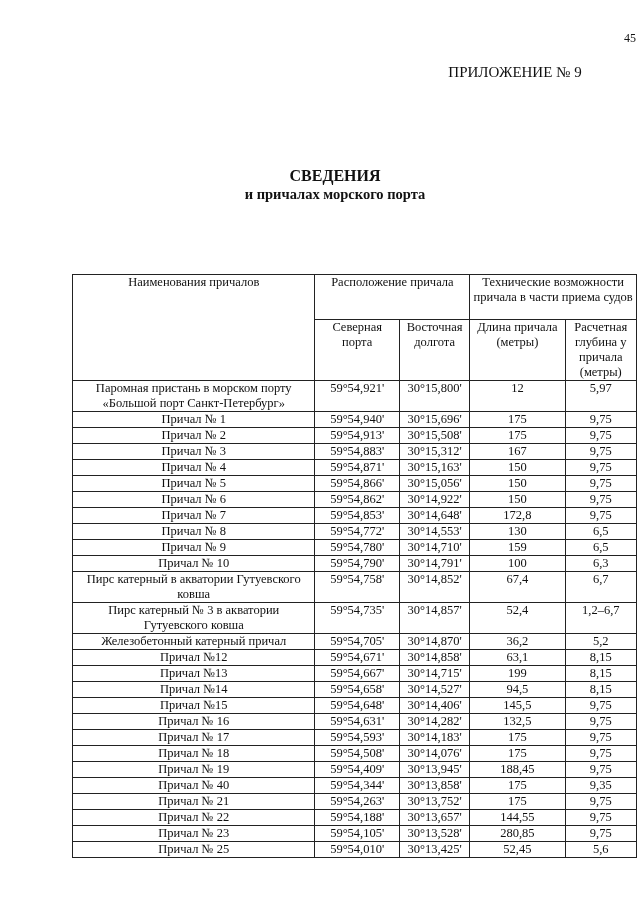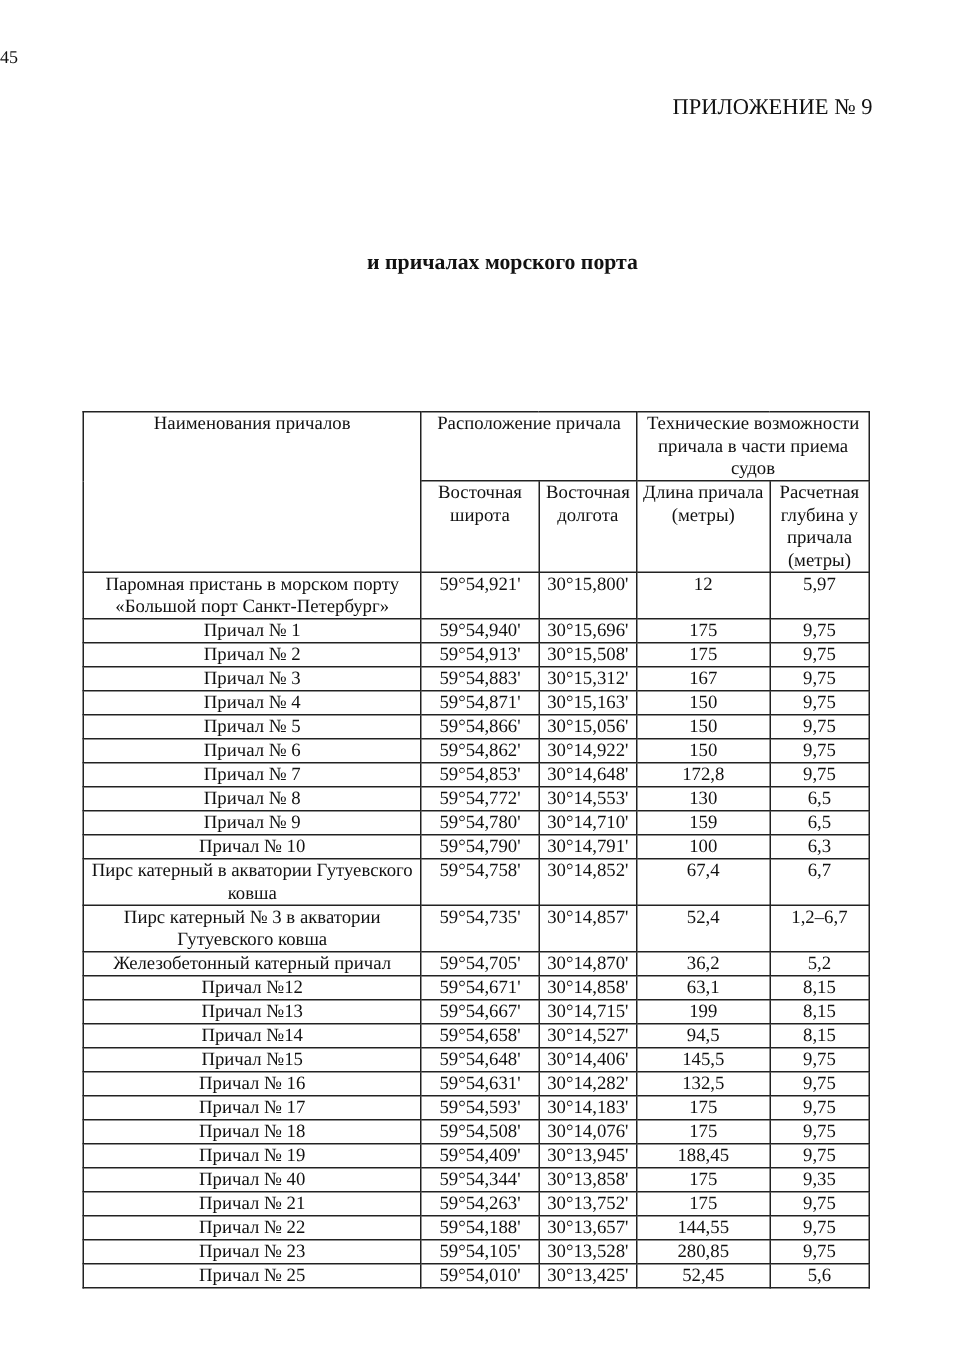--- a/index.html
+++ b/index.html
@@ -1,24 +1,24 @@
 <!DOCTYPE html>
 <html><head>
 <meta charset="utf-8">
 <style>
   html, body { margin:0; padding:0; background:#ffffff; }
   body { width:640px; height:905px; position:relative; overflow:hidden;
          font-family:"Liberation Serif", serif; color:#111; }
-  .page-num { position:absolute; left:0; width:636px; top:31px; text-align:left; font-size:12px; }
+  .page-num { position:absolute; left:0; width:636px; top:31px; text-align:right; font-size:12px; }
   .appendix { position:absolute; left:390px; width:250px; top:63px; text-align:center; font-size:15px; line-height:19px; }
   .appendix div { white-space:nowrap; }
   .heading { position:absolute; left:60px; width:550px; top:166px; text-align:center; font-weight:bold; }
   .heading .h-title { font-size:16px; line-height:19px; }
   .heading .h-sub { font-size:14.5px; line-height:19px; }
-  table.ports { position:absolute; left:55px; top:274px; width:525px; border-collapse:collapse; font-size:12.5px; }
+  table.ports { position:absolute; left:72px; top:274px; width:565px; border-collapse:collapse; font-size:12.5px; }
   table.ports td, table.ports th { border:1px solid #222; padding:0 2px; text-align:center; vertical-align:top; font-weight:normal; line-height:15px; }
   table.ports th { font-size:12.5px; }
   .c-name { width:224px; }
   .c-lat { width:78px; }
   .c-lon { width:65px; }
   .c-len { width:88px; }
   .c-dep { width:66px; }
   th.h-name { vertical-align:middle; }
   th.h-loc { height:44px; vertical-align:middle; }
   th.h-tech { height:44px; vertical-align:top; padding-top:1px; }
@@ -30,39 +30,40 @@
 </head>
 <body>
 
 <div class="page-num">45</div>
 
 <div class="appendix">
   <div>ПРИЛОЖЕНИЕ № 9</div>
 </div>
 
 <div class="heading">
+  <div class="h-title">СВЕДЕНИЯ</div>
   <div class="h-sub">и причалах морского порта</div>
 </div>
 
 <table class="ports">
   <colgroup>
     <col class="c-name">
       <col class="c-lat">
       <col class="c-lon">
       <col class="c-len">
       <col class="c-dep">
   </colgroup>
   <thead>
     <tr>
       <th class="h-name" rowspan="2">Наименования причалов</th>
       <th class="h-loc" colspan="2">Расположение причала</th>
       <th class="h-tech" colspan="2">Технические возможности причала в части приема судов</th>
     </tr>
     <tr>
-      <th class="h-sub">Восточная широта</th>
+      <th class="h-sub">Северная порта</th>
       <th class="h-sub">Восточная долгота</th>
       <th class="h-sub">Длина причала (метры)</th>
       <th class="h-sub">Расчетная глубина у причала (метры)</th>
     </tr>
   </thead>
   <tbody id="rows">
       <tr class="r2">
         <td>Паромная пристань в морском порту «Большой порт Санкт-Петербург»</td>
         <td>59°54,921'</td>
         <td>30°15,800'</td>

